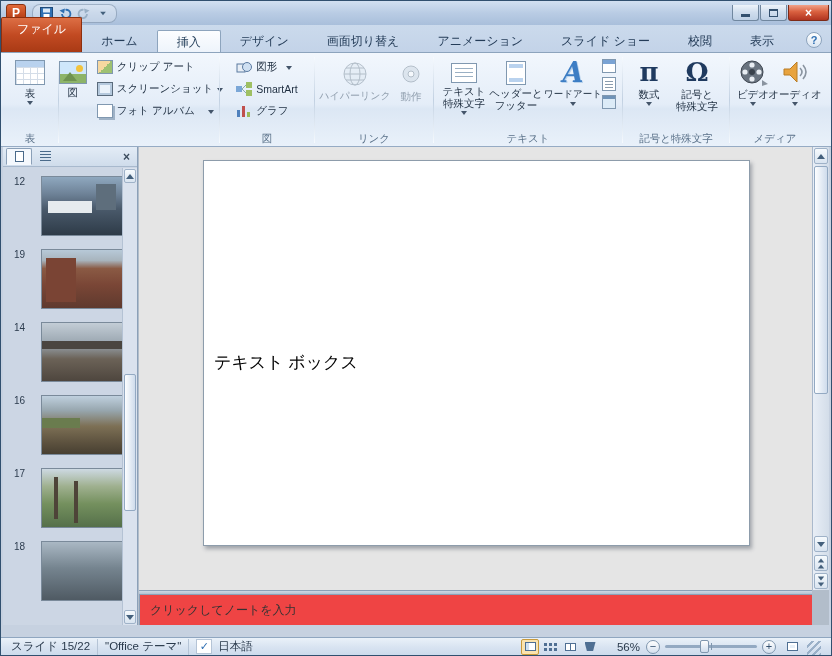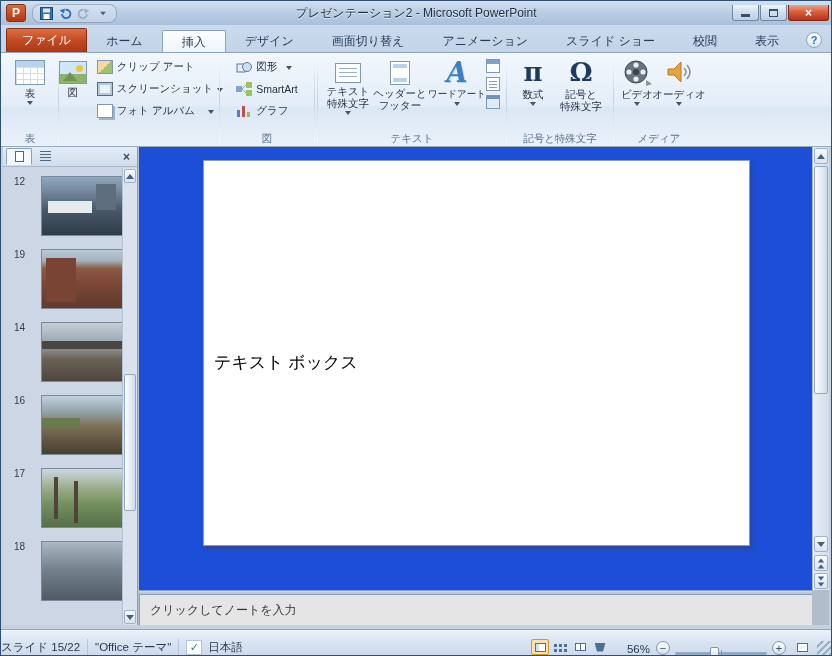--- a/index.html
+++ b/index.html
@@ -26,21 +26,21 @@
   .wbtn.close{width:41px;background:linear-gradient(#f0a289,#d9603f 45%,#b23category 0);
     background:linear-gradient(#f0a289,#d9603f 45%,#b03420);border-color:#7d2a16;color:#fff;
     font-size:12px;font-weight:bold;line-height:14px;}
   .glyph-min{width:9px;height:3px;background:#33506e;margin-top:6px;}
   .glyph-max{width:9px;height:8px;border:1px solid #33506e;border-top:2px solid #33506e;}
 
   
   .tabrow{position:absolute;top:24px;left:0;right:0;height:27px;
     background:linear-gradient(#cbdaec,#c3d3e8);display:flex;align-items:flex-end;}
   .tab{height:22px;line-height:22px;padding:0 19px;font-size:12px;color:#243c58;white-space:nowrap;}
-  .file-tab{height:24px;line-height:23px;margin-left:5px;padding:0 15px;color:#fff;
+  .file-tab{height:35px;line-height:23px;padding:0 15px;color:#fff;
     background:linear-gradient(#dd6f45,#c24a22 50%,#a93a15);border:1px solid #8d2f0e;border-bottom:none;
     border-radius:2px 2px 0 0;}
   .tab.active{background:linear-gradient(#fcfdff,#eef4fb);border:1px solid #8da4bd;border-bottom:none;
     border-radius:2px 2px 0 0;color:#1f3least14;color:#1f3a56;position:relative;z-index:2;}
   .help-btn{margin-left:auto;margin-right:9px;margin-bottom:4px;width:16px;height:16px;border-radius:50%;
     background:linear-gradient(#ffffff,#d9e5f2);border:1px solid #8da4bd;color:#2f6fb2;
     font-weight:bold;font-size:11px;text-align:center;line-height:14px;}
 
   
   .ribbon{position:absolute;top:51px;left:0;right:0;height:95px;
@@ -126,21 +126,21 @@
   .ph17::after{content:"";position:absolute;left:12px;top:8px;width:4px;height:42px;background:#4e4438;
     box-shadow:20px 4px 0 #4e4438;}
   .ph18{background:linear-gradient(180deg,#aab8c4 0%,#75848f 45%,#4f5a63 100%);}
   .pane-scroll{position:absolute;right:0;top:21px;bottom:0;width:15px;background:#dae2ee;border-left:1px solid #b4c2d4;}
   .psb{position:absolute;left:1px;right:1px;height:14px;background:linear-gradient(#f6fafd,#d9e4f0);
     border:1px solid #9fb2c8;border-radius:2px;display:flex;align-items:center;justify-content:center;}
   .psb.up{top:1px;} .psb.down{bottom:1px;}
   .psb-thumb{position:absolute;left:1px;right:1px;top:45%;height:30%;
     background:linear-gradient(90deg,#fdfeff,#cfdcec);border:1px solid #93a9c2;border-radius:2px;}
 
-  .slide-area{position:absolute;left:136px;right:17px;top:0;bottom:35px;background:#1d4ed8;}
+  .slide-area{position:absolute;left:136px;right:17px;top:0;bottom:35px;background:#e5e5e5;}
   .slide{position:absolute;left:64px;top:13px;width:547px;height:386px;background:#fff;
     border:1px solid #8d9cab;box-shadow:2px 3px 4px rgba(55,65,80,.4);}
   .slide-text{position:absolute;left:10px;top:190px;font-size:17px;color:#000;white-space:nowrap;}
 
   .vscroll{position:absolute;right:0;top:0;bottom:35px;width:17px;background:linear-gradient(90deg,#e8eef6,#d3dde9);
     border-left:1px solid #aab9cc;}
   .vsb{position:absolute;left:1px;right:1px;height:16px;background:linear-gradient(#f6fafd,#d9e4f0);
     border:1px solid #9fb2c8;border-radius:2px;display:flex;align-items:center;justify-content:center;}
   .vsb.up{top:1px;}
   .vsb.dn{bottom:38px;}
@@ -149,27 +149,27 @@
   .vsb-thumb{position:absolute;left:1px;right:1px;top:19px;height:228px;
     background:linear-gradient(90deg,#fdfeff,#cfdcec);border:1px solid #93a9c2;border-radius:2px;}
   .tri{width:0;height:0;}
   .tri.u{border-left:4px solid transparent;border-right:4px solid transparent;border-bottom:5px solid #44607c;}
   .tri.d{border-left:4px solid transparent;border-right:4px solid transparent;border-top:5px solid #44607c;}
   .dbl{display:flex;flex-direction:column;gap:1px;align-items:center;}
   .dbl .tri{transform:scale(.8);}
 
   .notes-split{position:absolute;left:136px;right:17px;bottom:30px;height:5px;
     background:linear-gradient(#cdd8e5,#b2c1d3);border-top:1px solid #8ba0b8;border-bottom:1px solid #8ba0b8;}
-  .notes{position:absolute;left:136px;right:17px;bottom:0;height:30px;background:#e5e5e5;
+  .notes{position:absolute;left:136px;right:17px;bottom:0;height:30px;background:#ef4444;
     border-left:1px solid #8ba0b8;font-size:12px;color:#333;padding:7px 10px;}
 
   
-  .statusbar{position:absolute;left:0;right:0;bottom:0;height:26px;display:flex;align-items:flex-end;
+  .statusbar{position:absolute;left:0;right:0;bottom:0;height:18px;display:flex;align-items:center;
     background:linear-gradient(#eaf1f9,#d8e3f1 55%,#cddbec);border-top:1px solid #8fa6c0;
-    font-size:11.5px;color:#2a3a4c;padding:0 0;}
+    font-size:11.5px;color:#2a3a4c;padding:0 10px;}
   .ssep{width:1px;height:16px;background:#b5c4d6;margin:0 7px;flex:none;}
   .sitem{white-space:nowrap;}
   .proof{width:16px;height:15px;display:flex;align-items:center;justify-content:center;
     color:#2f6fb2;font-weight:bold;font-size:11px;margin-right:6px;border:1px solid #b5c4d6;background:#fff;}
   .sspace{flex:1;}
   .vbs{display:flex;gap:2px;margin-right:9px;}
   .vb{width:18px;height:16px;display:flex;align-items:center;justify-content:center;border:1px solid transparent;border-radius:2px;}
   .vb.active{background:#fbe3ae;border-color:#c89a3c;}
   .vb-normal{width:11px;height:9px;border:1px solid #4f6f93;background:linear-gradient(90deg,#cfe0f0 0 3px,#fff 3px);}
   .vb-sorter{width:3px;height:3px;background:#4f6f93;
@@ -212,21 +212,20 @@
       <span class="qbtn">
         <svg width="14" height="12">
             <path d="M10 7 A4.2 4.2 0 1 1 6.5 2.8" fill="none" stroke="#9ab0c6" stroke-width="1.8"></path>
             <path d="M12.5 3.5 L7 1.5 L8 6.5 Z" fill="#9ab0c6"></path>
           </svg>
       </span>
       <span class="qbtn">
           <i class="tri d" style="transform:scale(.7)"></i>
         </span>
     </div>
-    <div class="title-text">プレゼンテーション2 - Microsoft PowerPoint</div>
     <div class="winbtns">
       <div class="wbtn">
           <span class="glyph-min"></span>
         </div>
       <div class="wbtn">
           <span class="glyph-max"></span>
         </div>
       <div class="wbtn close">
           <span>×</span>
         </div>
@@ -314,20 +313,40 @@
                   <rect x="11" y="8" width="3" height="5" fill="#9bbb59"></rect>
                 </svg>
               <span>グラフ</span>
             </div>
           </div>
         </div>
         <div class="glabel">図</div>
       </div>
       <div class="gsep"></div>
 
+      <div class="rgroup" style="width:116px">
+        <div class="gbody">
+          <div class="btn-big dis" style="width:74px">
+            <svg width="30" height="32" style="margin-top:2px" opacity="0.5">
+                <circle cx="15" cy="16" r="11" fill="#dfe9f2" stroke="#7a8a98"></circle>
+                <ellipse cx="15" cy="16" rx="5" ry="11" fill="none" stroke="#7a8a98"></ellipse>
+                <path d="M4 16 H26 M6 10 H24 M6 22 H24" stroke="#7a8a98" fill="none"></path>
+              </svg>
+            <div class="blbl" style="font-size:10px">ハイパーリンク</div>
+          </div>
+          <div class="btn-big dis" style="width:38px">
+            <svg width="26" height="32" style="margin-top:2px" opacity="0.5">
+                <circle cx="13" cy="16" r="8" fill="#cdd8e2" stroke="#7a8a98"></circle>
+                <circle cx="13" cy="16" r="3" fill="#fff" stroke="#7a8a98"></circle>
+              </svg>
+            <div class="blbl">動作</div>
+          </div>
+        </div>
+        <div class="glabel">リンク</div>
+      </div>
       <div class="gsep"></div>
 
       <div class="rgroup" style="width:186px">
         <div class="gbody">
           <div class="btn-big" style="width:48px">
             <div class="i-textbox"></div>
             <div class="blbl">テキスト</div>
             <div class="blbl">特殊文字</div>
             <div class="darr"></div>
           </div>

